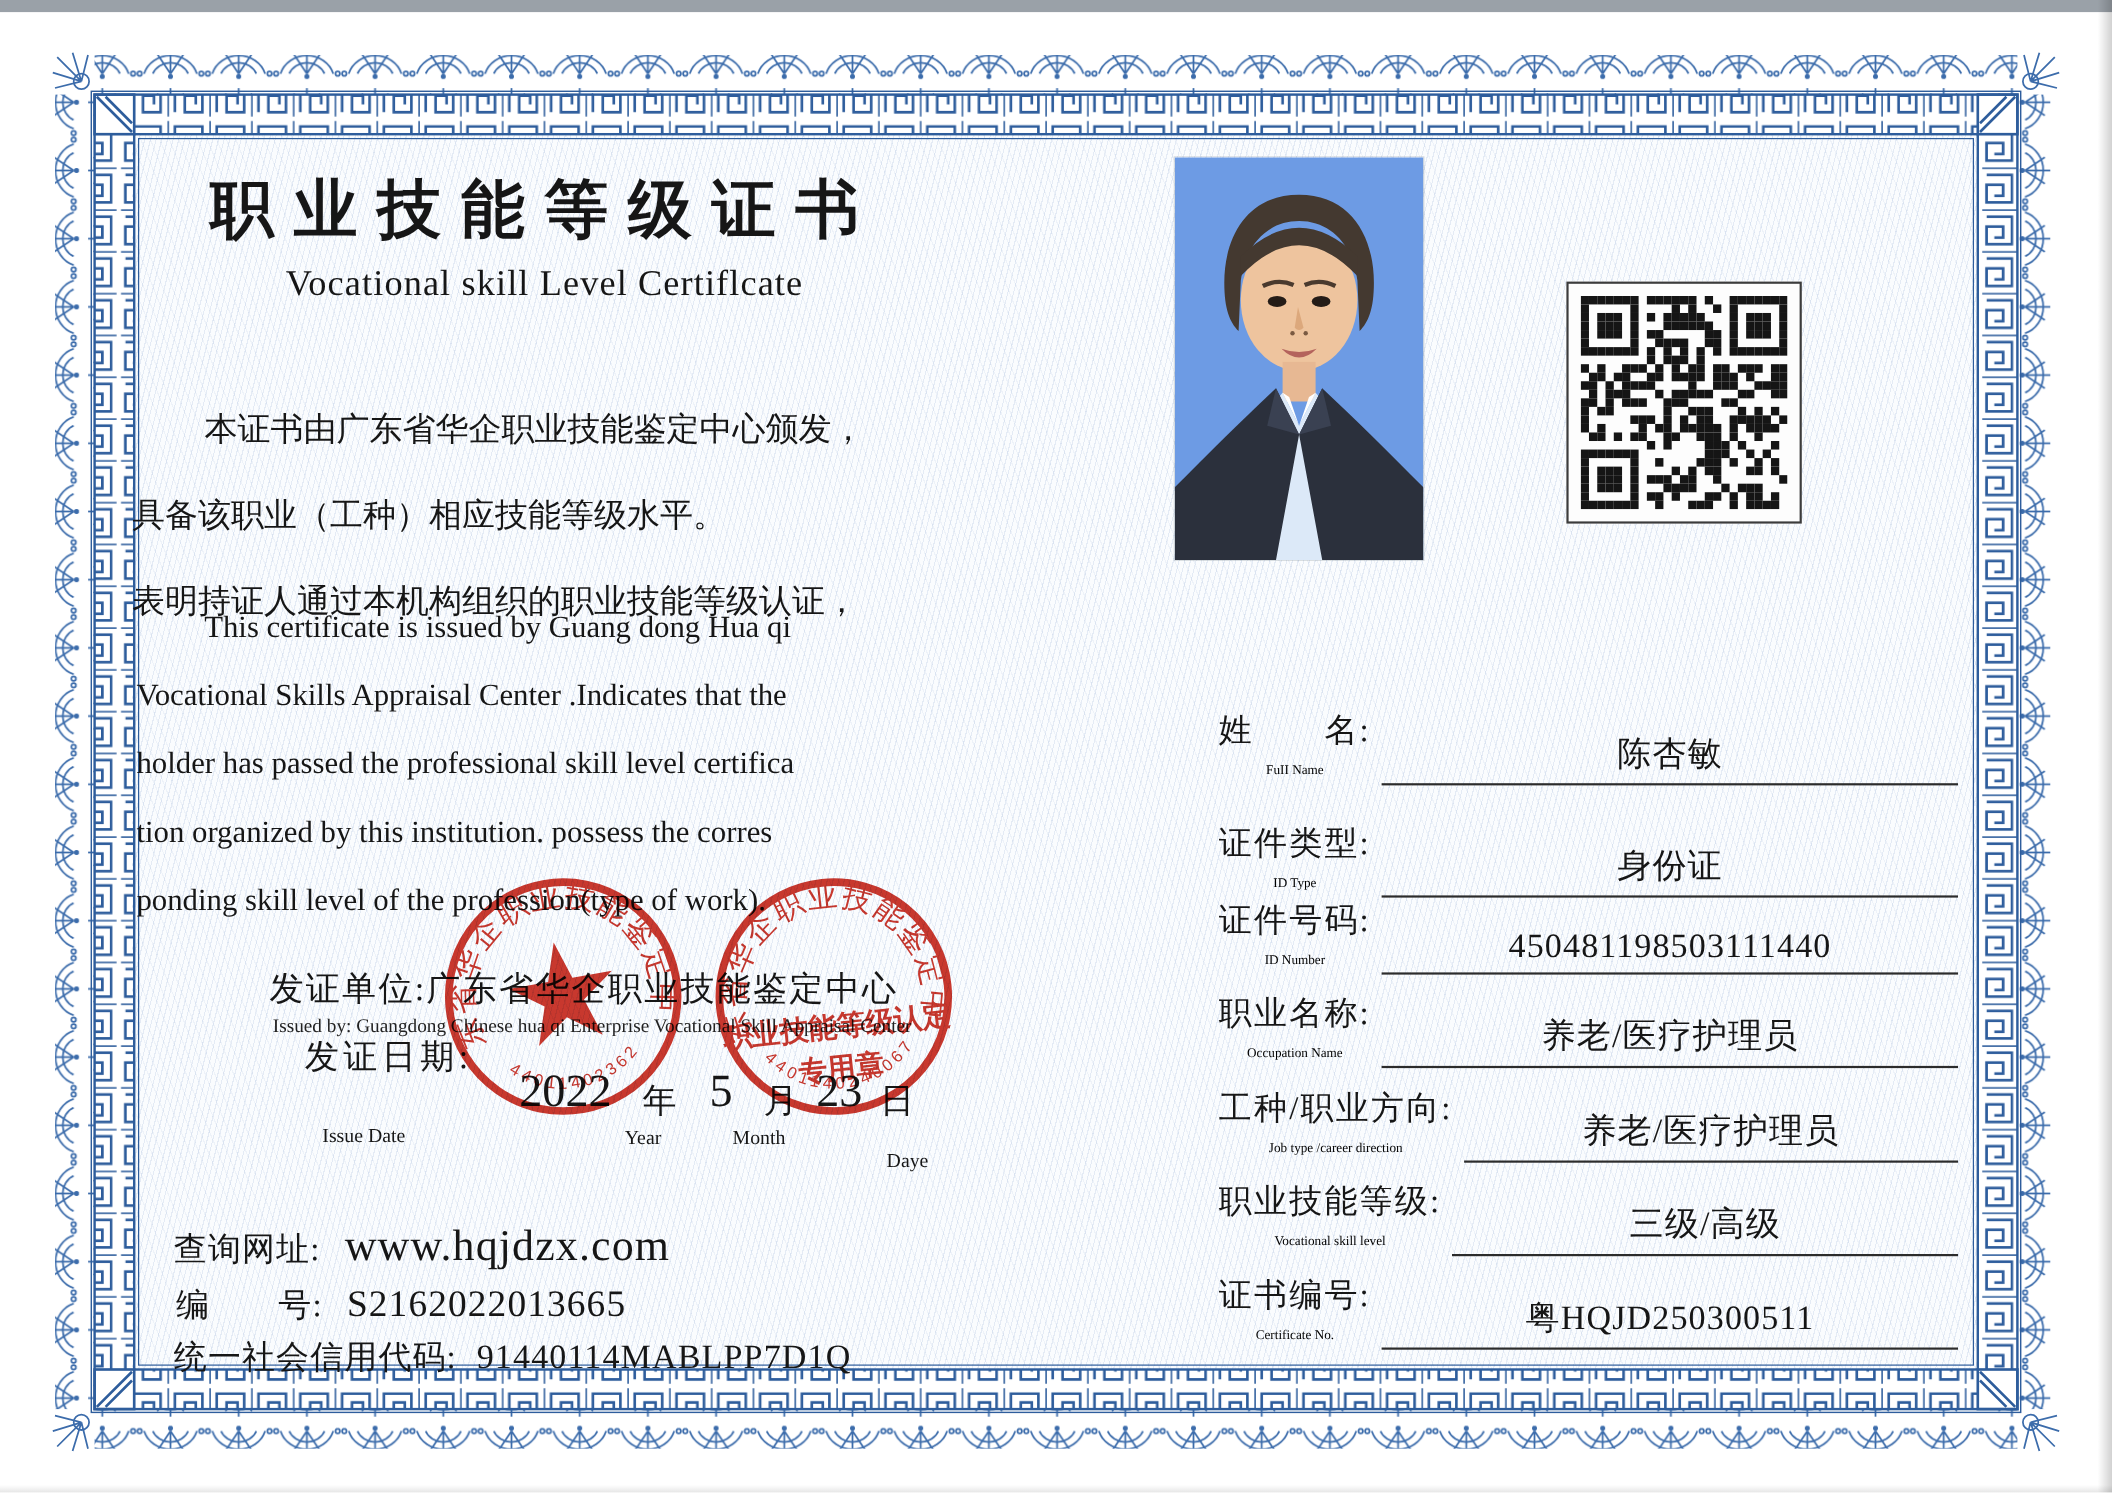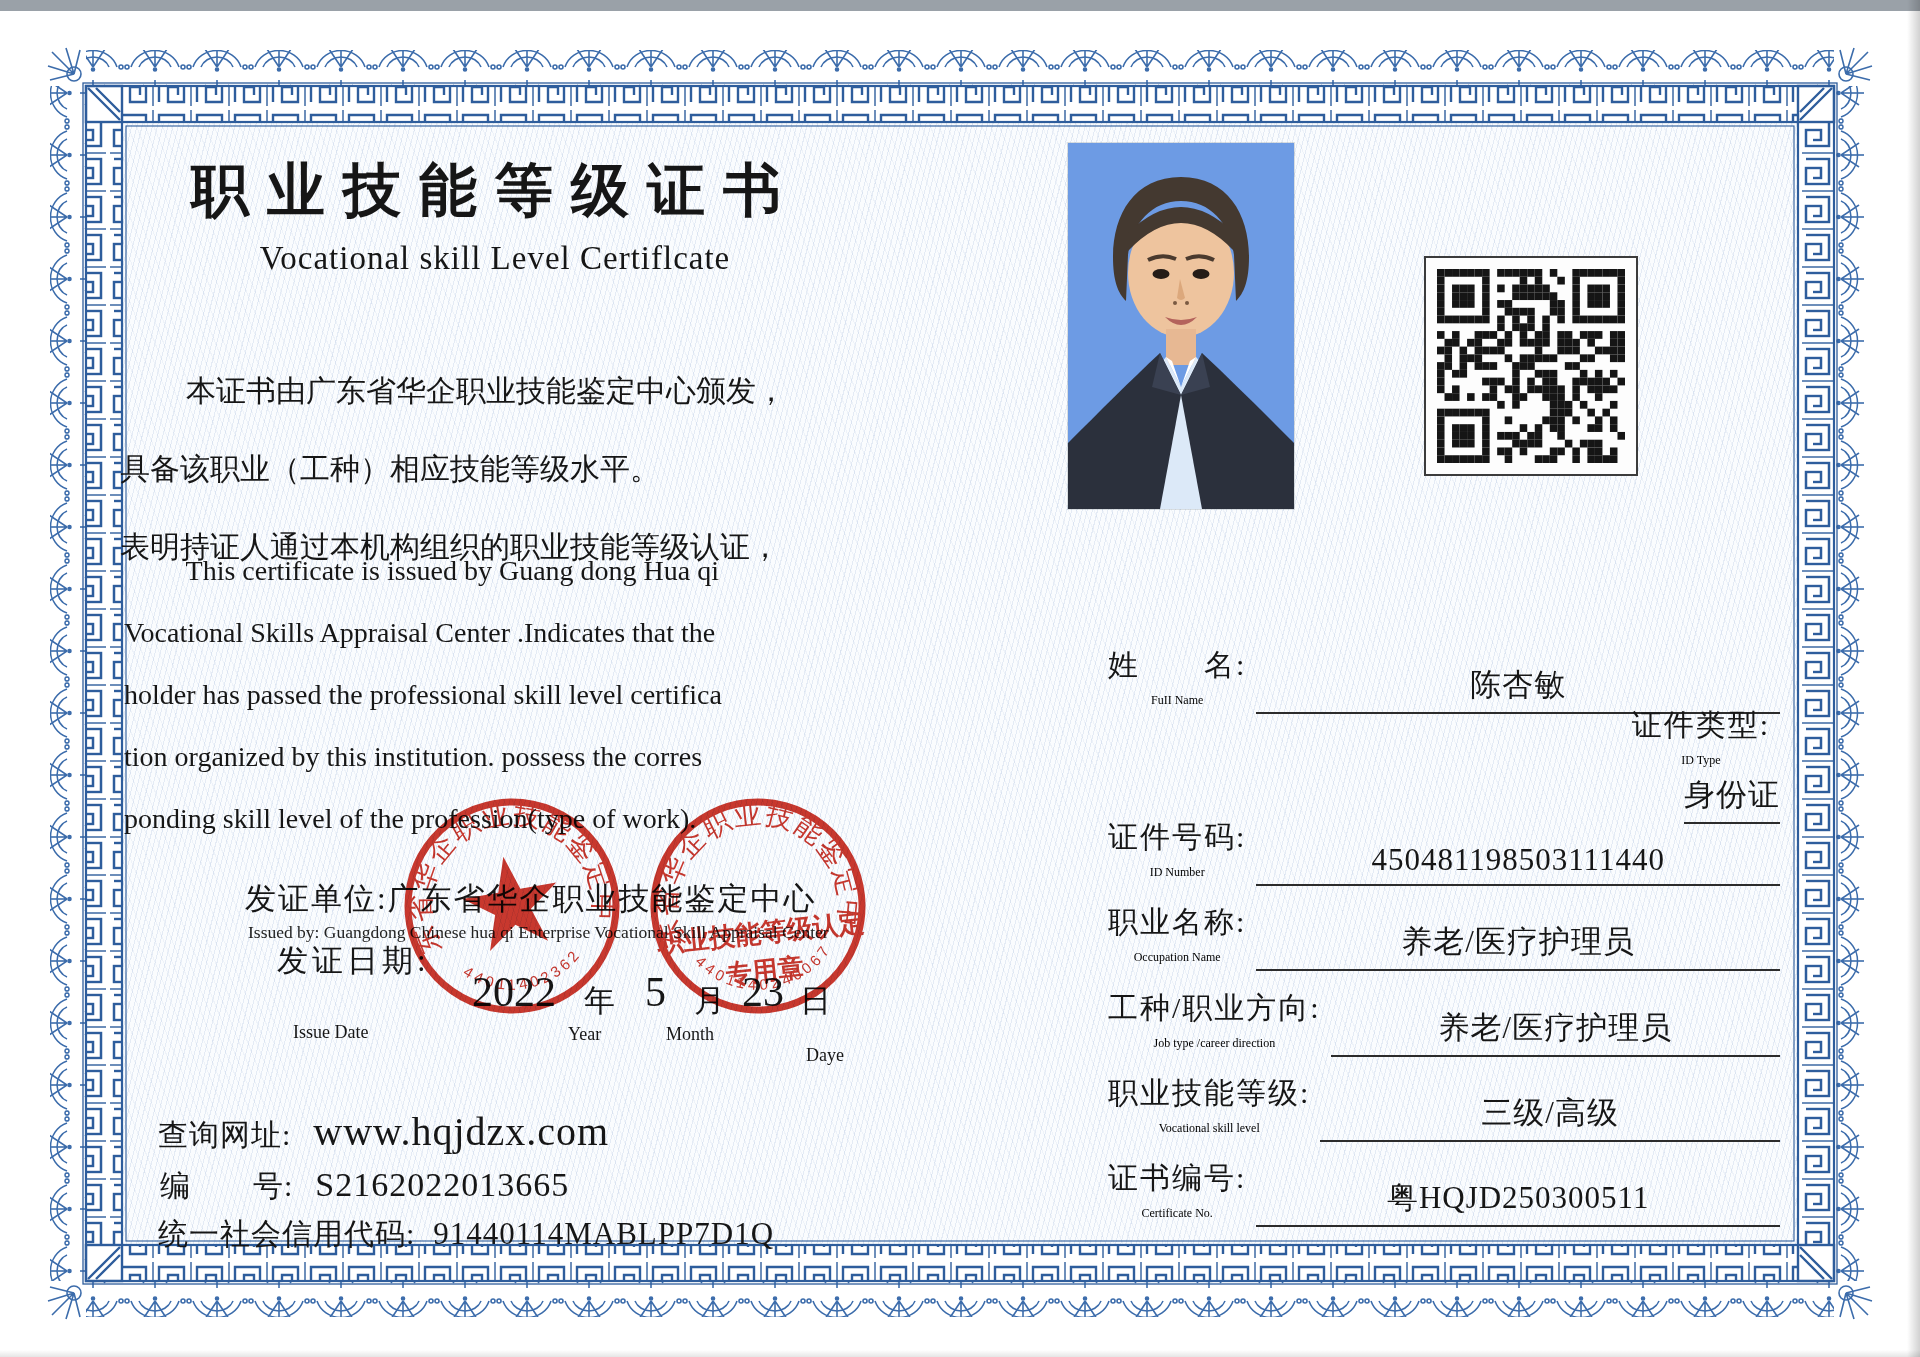--- a/index.html
+++ b/index.html
@@ -551,21 +551,21 @@
         </svg>
     </div>
 
     <div class="field" style="top:634px;height:80px;">
       <div class="lbl">
         <div class="cn">姓　　名:</div>
         <div class="en">FuII Name</div>
       </div>
       <div class="val">陈杏敏</div>
     </div>
-    <div class="field" style="top:704px;height:80px;flex-direction:column;">
+    <div class="field" style="top:736px;height:80px;">
       <div class="lbl">
         <div class="cn">证件类型:</div>
         <div class="en">ID Type</div>
       </div>
       <div class="val">身份证</div>
     </div>
     <div class="field" style="top:806px;height:80px;">
       <div class="lbl">
         <div class="cn">证件号码:</div>
         <div class="en">ID Number</div>

